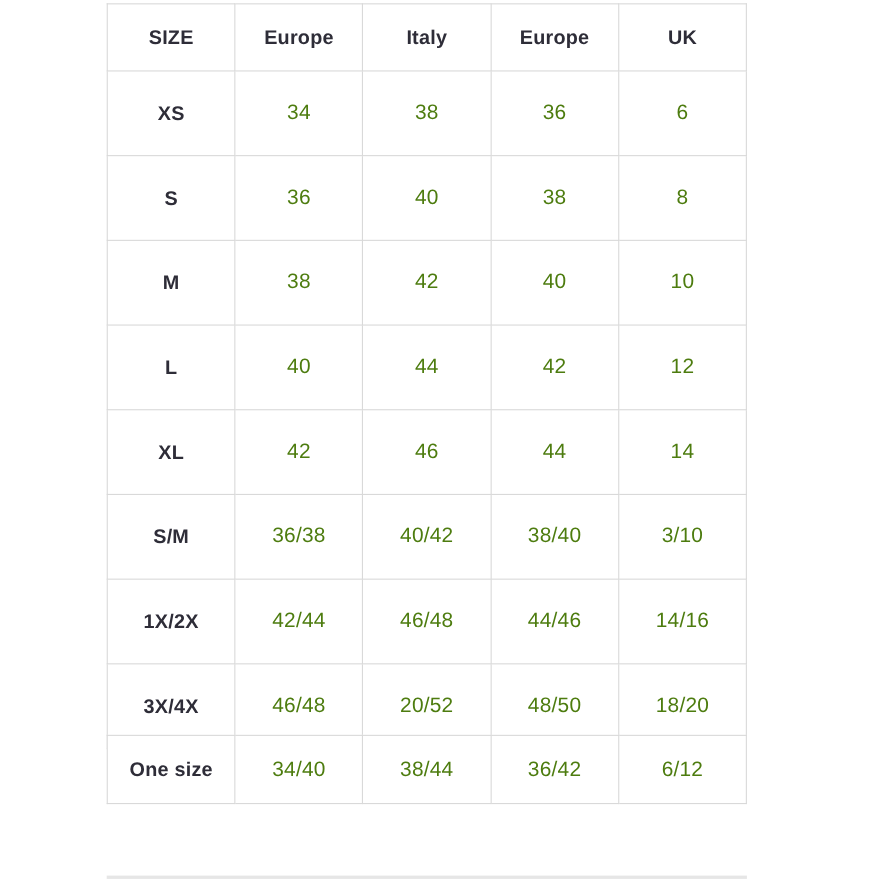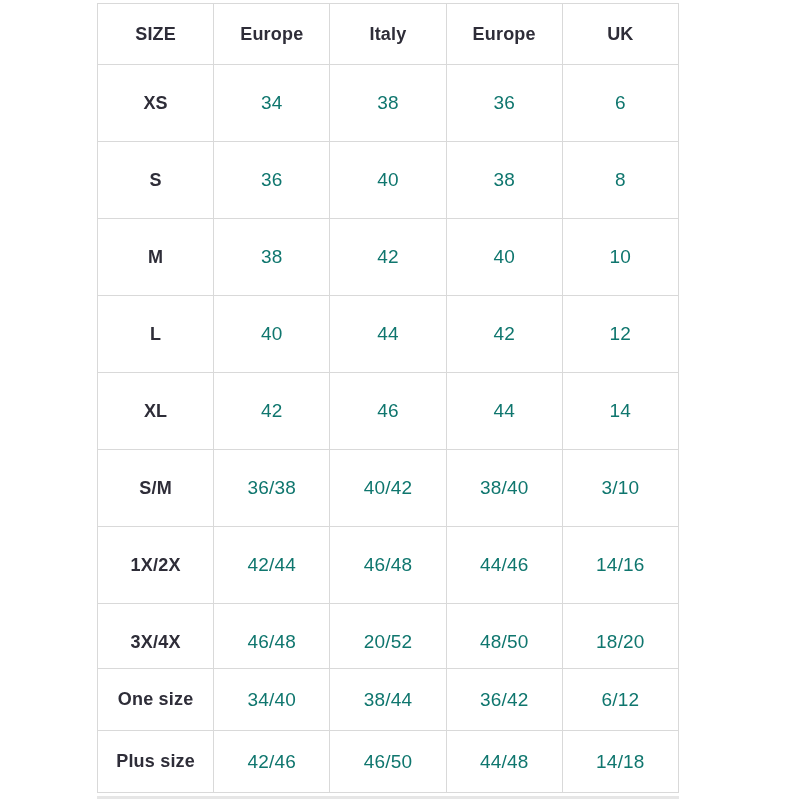--- a/index.html
+++ b/index.html
@@ -30,21 +30,21 @@
     #table-extra { top: 668px; }
     table.size-table th,
     table.size-table td {
       border: 1px solid #d9d9d9;
       text-align: center;
       vertical-align: middle;
       padding: 0;
       width: 20%;
       font-size: 19px;
       font-weight: 400;
-      color: #0f766e;
+      color: #4d7c0f;
       letter-spacing: 0.2px;
     }
     #table-main thead tr { height: 61px; }
     #table-main tbody tr { height: 77px; }
     #table-extra tbody tr { height: 62px; }
     table.size-table th,
     table.size-table td.label-cell {
       font-weight: 700;
       color: #2e2d38;
       font-size: 18px;
@@ -135,25 +135,18 @@
 
   <table id="table-extra" class="size-table">
     <tbody>
         <tr>
           <td class="label-cell">One size</td>
           <td>34/40</td>
           <td>38/44</td>
           <td>36/42</td>
           <td>6/12</td>
         </tr>
-        <tr>
-          <td class="label-cell">Plus size</td>
-          <td>42/46</td>
-          <td>46/50</td>
-          <td>44/48</td>
-          <td>14/18</td>
-        </tr>
       </tbody>
   </table>
 
   <div class="bottom-partial-divider"></div>
 
 </div>
 
 </body></html>

